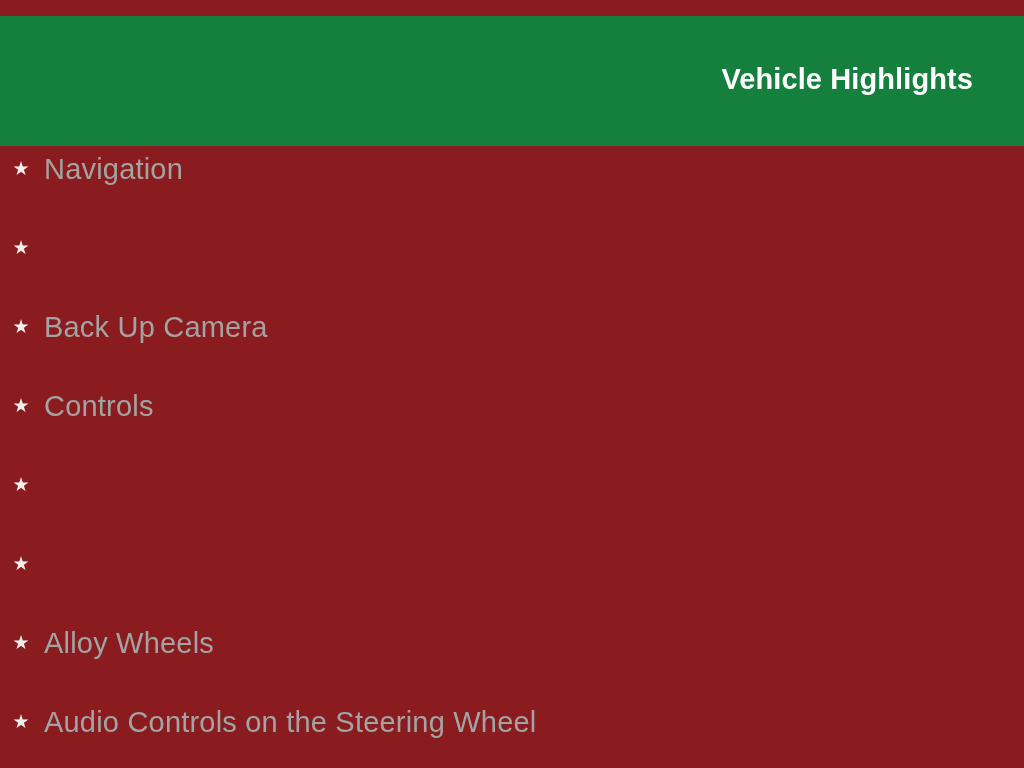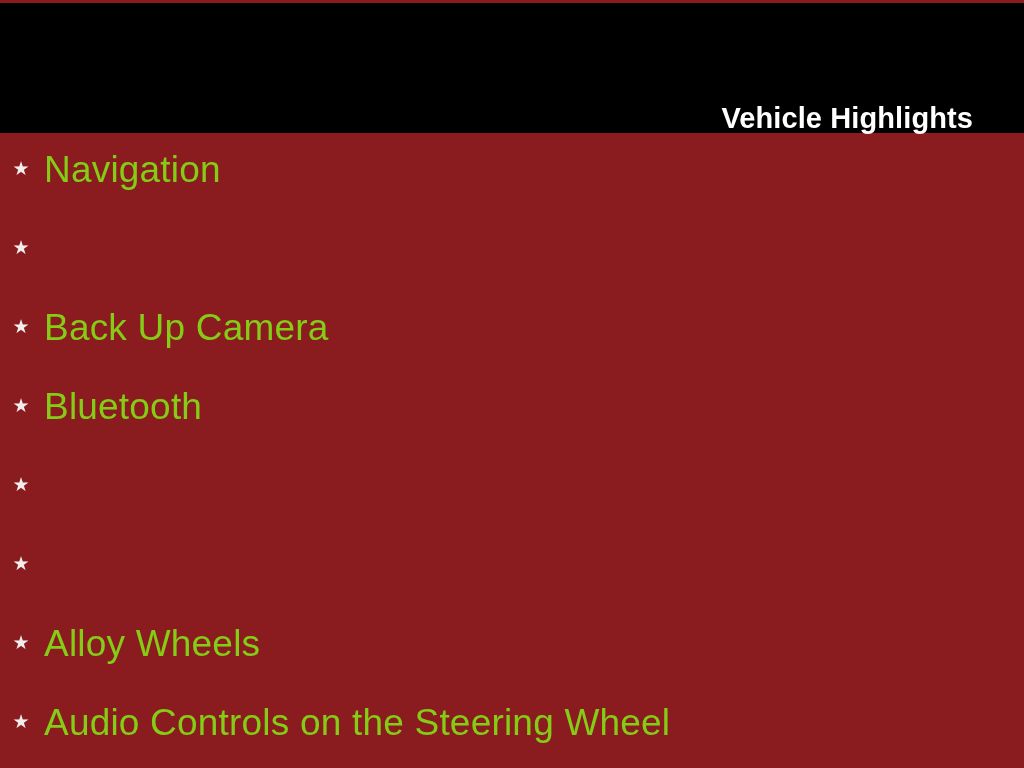--- a/index.html
+++ b/index.html
@@ -20,27 +20,27 @@
     width: 1024px;
     height: 768px;
     background: #8a1c20;
     overflow: hidden;
   }
 
   
   #header-band {
     position: absolute;
     left: 0;
-    top: 3px;
+    top: 16px;
     width: 1024px;
     height: 130px;
-    background: #000000;
+    background: #15803d;
     box-sizing: border-box;
     display: flex;
-    align-items: flex-end;
+    align-items: flex-start;
     justify-content: flex-end;
   }
   #slide-title {
     margin: 0;
     padding: 0;
     color: #ffffff;
     font-family: "Liberation Sans", sans-serif;
     font-size: 29px;
     font-weight: bold;
     letter-spacing: 0.1px;
@@ -84,23 +84,23 @@
     text-align: center;
     color: #f2eeec;
     font-size: 19px;
     line-height: 1;
     margin-right: 12px;
     position: relative;
     top: -1px;
     font-family: "DejaVu Sans", sans-serif;
   }
   .highlight-label {
-    color: #84cc16;
+    color: #a3a3a3;
     font-family: "Liberation Sans", sans-serif;
-    font-size: 37px;
+    font-size: 29px;
     font-weight: 300;
     line-height: 1;
     letter-spacing: 0.2px;
   }
 </style>
 </head>
 <body>
 
 <div id="slide">
 
@@ -119,21 +119,21 @@
       <span class="bullet-star">★</span>
     </li>
 
     <li class="highlight-item">
       <span class="bullet-star">★</span>
       <span class="highlight-label">Back Up Camera</span>
     </li>
 
     <li class="highlight-item">
       <span class="bullet-star">★</span>
-      <span class="highlight-label">Bluetooth</span>
+      <span class="highlight-label">Controls</span>
     </li>
 
     <li class="highlight-item">
       <span class="bullet-star">★</span>
     </li>
 
     <li class="highlight-item">
       <span class="bullet-star">★</span>
     </li>
 

